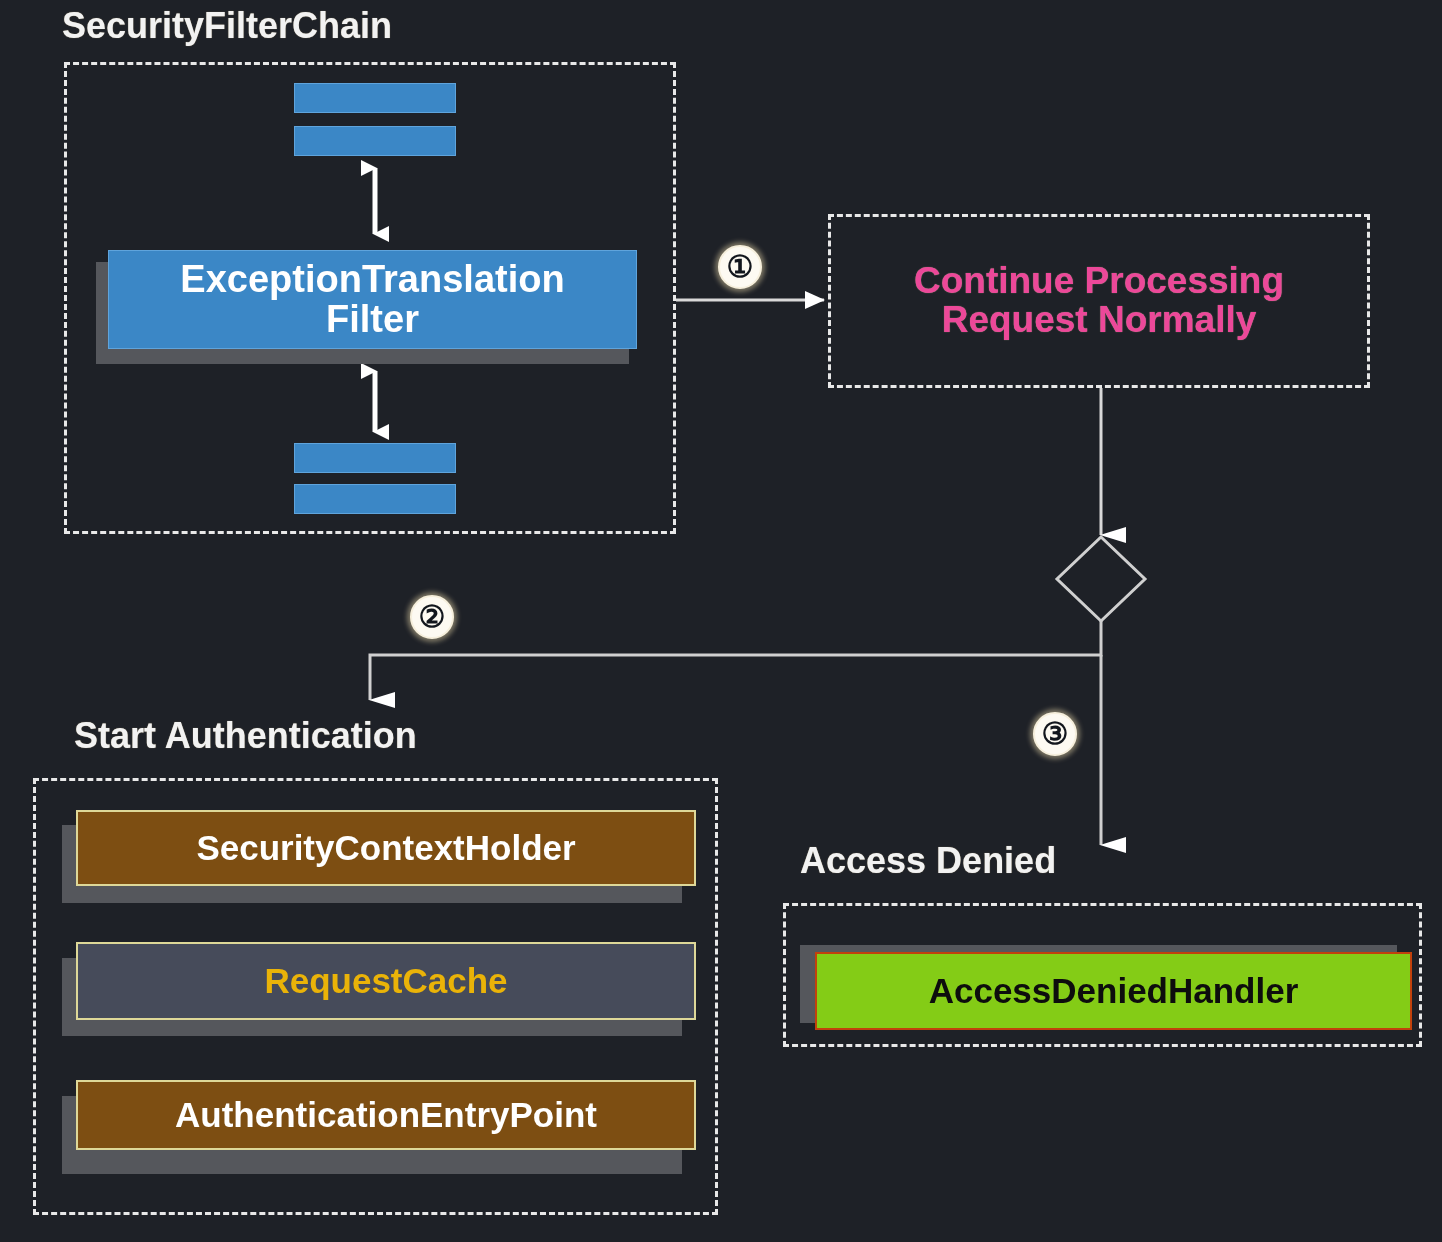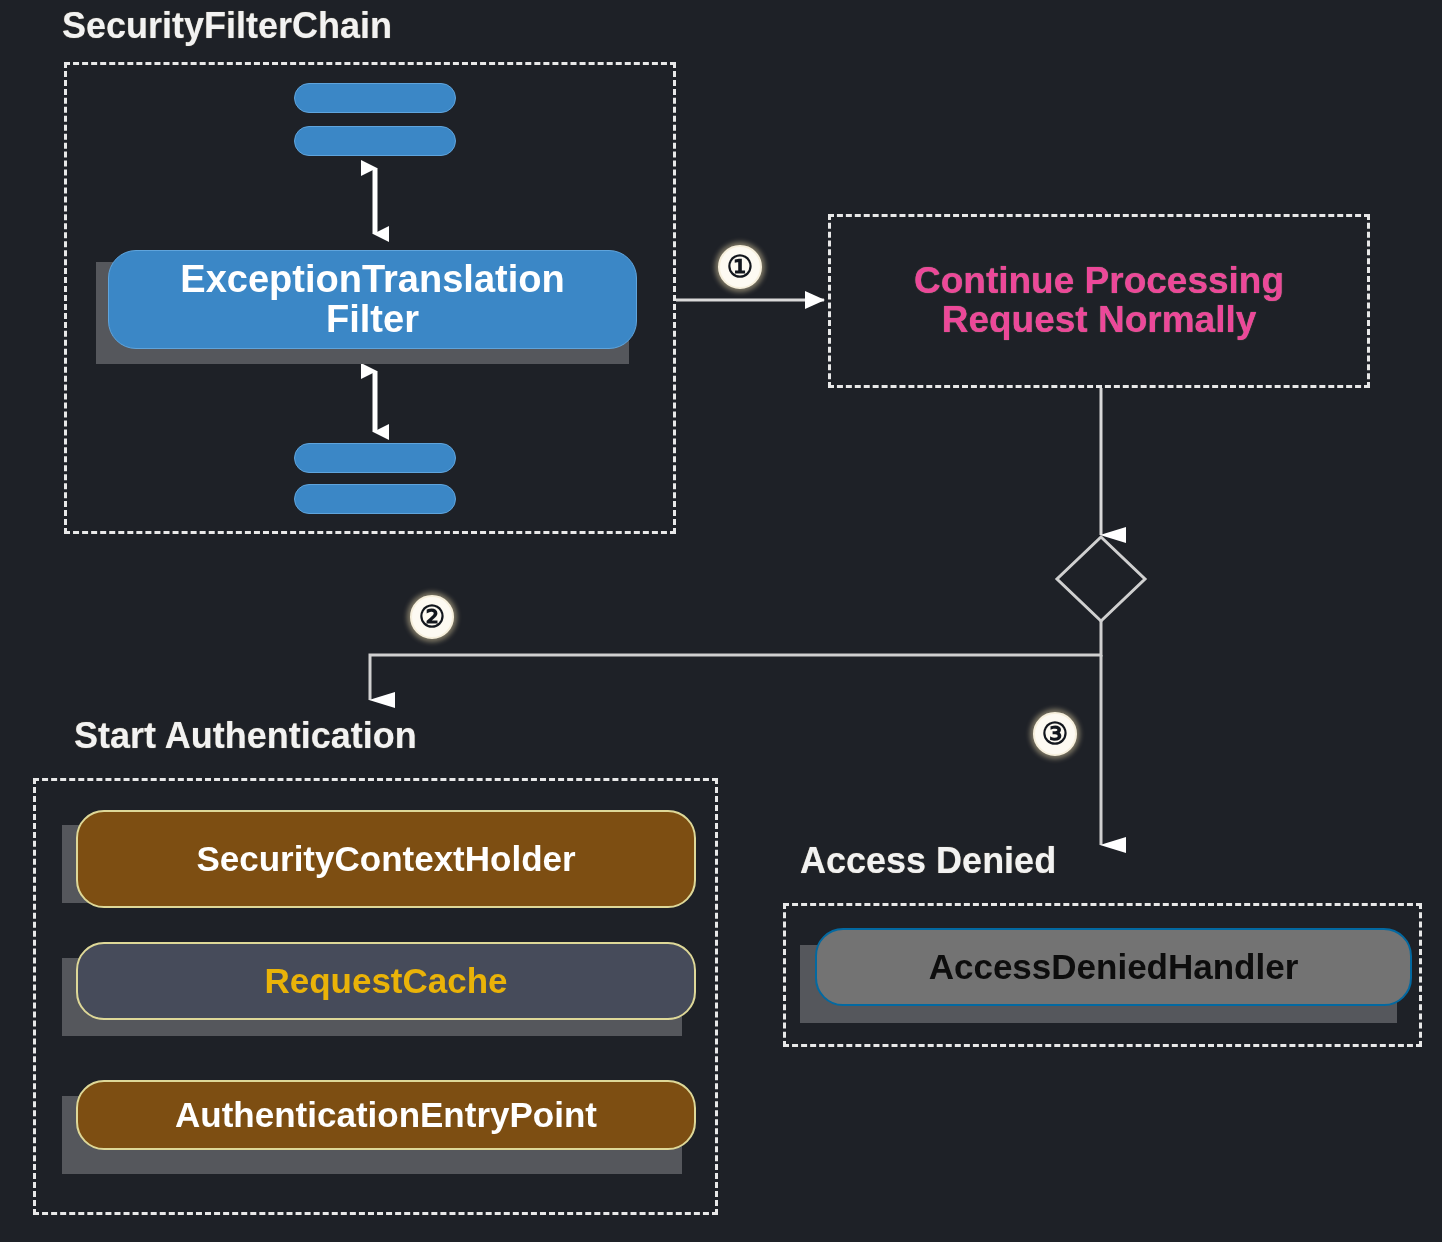--- a/index.html
+++ b/index.html
@@ -35,33 +35,32 @@
   }
   .node {
     position: absolute;
     box-sizing: border-box;
     display: flex;
     align-items: center;
     justify-content: center;
     text-align: center;
     font-weight: bold;
     line-height: 1.05;
-    border-radius: 28px;
   }
   .node-shadow {
     position: absolute;
     background: #55575c;
     box-sizing: border-box;
   }
 
   
   .blue     { background:#3b87c6; border:1px solid #5fa4dc; color:#ffffff; }
   .brown    { background:#7d4e12; border:2px solid #ded898; color:#ffffff; }
   .slate    { background:#464b5a; border:2px solid #ded898; color:#eab308; }
-  .yellow   { background:#737373; border:2px solid #0369a1; color:#0d0d0d; }
+  .yellow   { background:#84cc16; border:2px solid #c2410c; color:#0d0d0d;margin-top:24px; }
 
   
   .free-text {
     position: absolute;
     color: #ffffff;
     font-weight: bold;
     font-size: 34px;
     line-height: 1.16;
     white-space: pre-line;
     text-shadow: 0 0 1px rgba(255,255,255,.4);
@@ -169,21 +168,21 @@
 
   <div class="step-badge" style="left:410px; top:595px;">②</div>
 
   <div class="step-badge" style="left:1033px; top:712px;">③</div>
 
   <div class="group-label" style="left:74px; top:718px;">Start Authentication</div>
 
   <div class="dashed-box" style="left:33px; top:778px; width:685px; height:437px;"></div>
 
   <div class="node-shadow" style="left:62px; top:825px; width:620px; height:78px;"></div>
-  <div class="node brown" style="left:76px; top:810px; width:620px; height:98px; font-size:35px;">SecurityContextHolder</div>
+  <div class="node brown" style="left:76px; top:810px; width:620px; height:76px; font-size:35px;">SecurityContextHolder</div>
 
   <div class="node-shadow" style="left:62px; top:958px; width:620px; height:78px;"></div>
   <div class="node slate" style="left:76px; top:942px; width:620px; height:78px; font-size:35px;">RequestCache</div>
 
   <div class="node-shadow" style="left:62px; top:1096px; width:620px; height:78px;"></div>
   <div class="node brown" style="left:76px; top:1080px; width:620px; height:70px; font-size:35px;">AuthenticationEntryPoint</div>
 
   <div class="group-label" style="left:800px; top:843px;">Access Denied</div>
 
   <div class="dashed-box" style="left:783px; top:903px; width:639px; height:144px;"></div>

